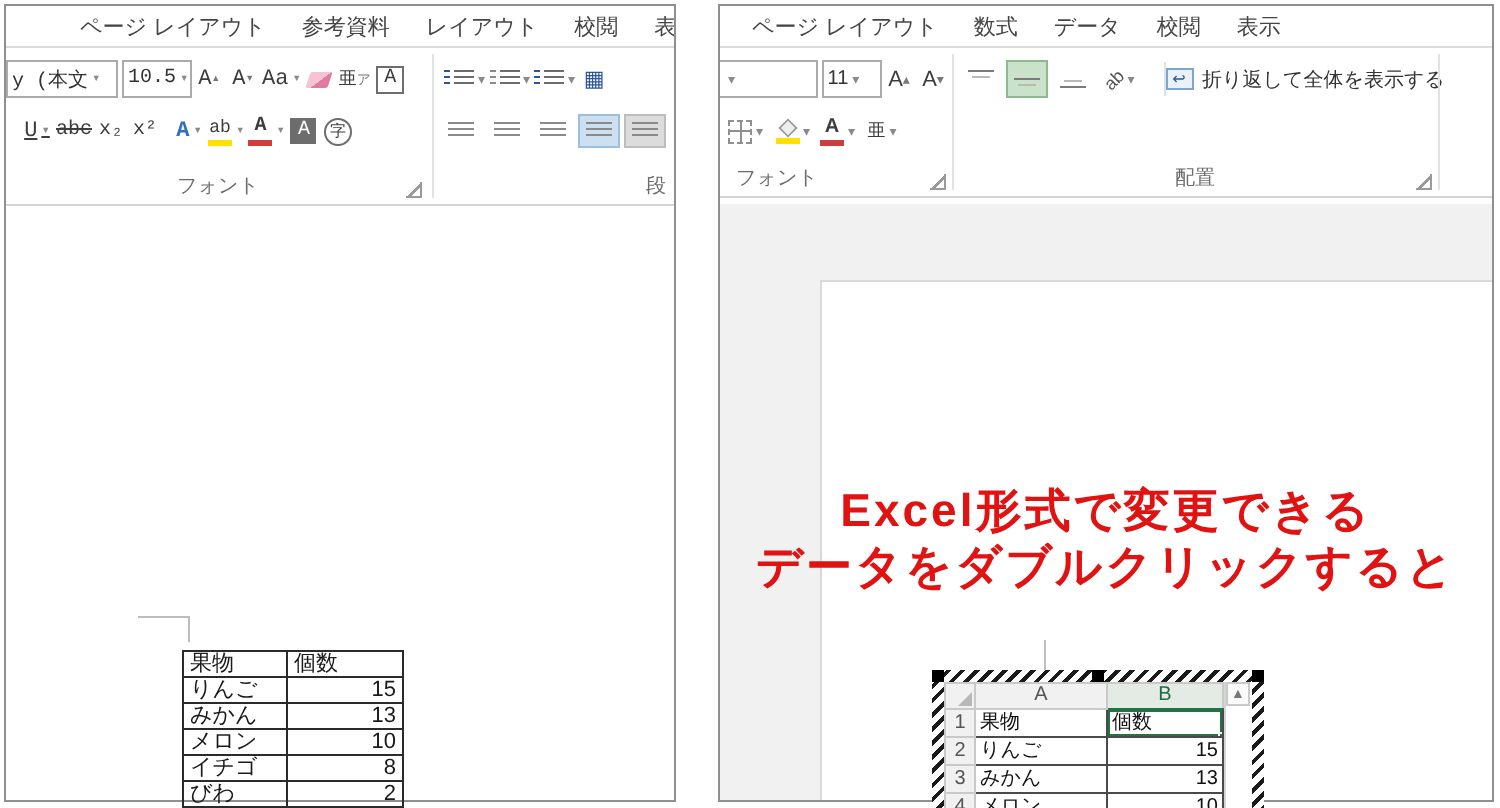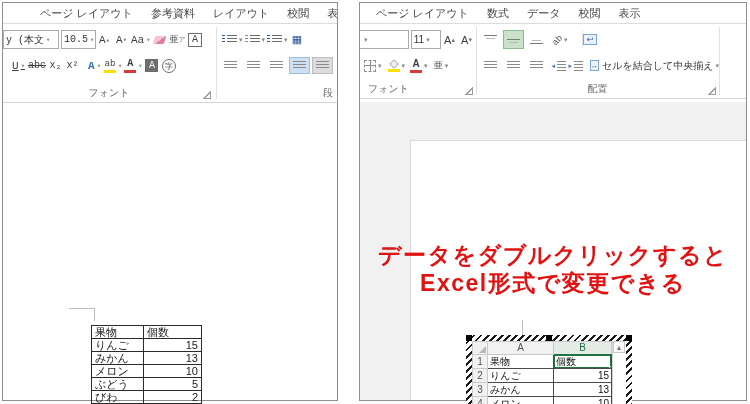--- a/index.html
+++ b/index.html
@@ -234,22 +234,22 @@
           </tr>
       <tr>
             <td class="c1">みかん</td>
             <td class="c2">13</td>
           </tr>
       <tr>
             <td class="c1">メロン</td>
             <td class="c2">10</td>
           </tr>
       <tr>
-            <td class="c1">ぶどう</td>
-            <td class="c2">5</td>
+            <td class="c1">イチゴ</td>
+            <td class="c2">8</td>
           </tr>
       <tr>
             <td class="c1">びわ</td>
             <td class="c2">2</td>
           </tr>
     </tbody>
       </table>
 
   </div>
 </div>
@@ -315,64 +315,40 @@
         <span class="libtn">
             <span class="va b"></span>
           </span>
         <span class="ic dd" style="margin-left:4px;">
             <span class="rot">ab</span>
           </span>
         <span class="gsep" style="left:105px;"></span>
         <span class="ic" style="margin-left:14px;">
             <span class="wrapic">↩</span>
           </span>
-      </div>
-      <div class="r2" style="padding-left:2px;">
-        <span class="libtn">
-            <span class="li"></span>
-          </span>
-        <span class="libtn">
-            <span class="li"></span>
-          </span>
-        <span class="libtn">
-            <span class="li"></span>
-          </span>
-        <span class="ic" style="margin-left:3px;">
-            <span class="ind">
-              <span class="ar">◂</span>
-            </span>
-          </span>
-        <span class="ic">
-            <span class="ind">
-              <span class="ar">▸</span>
-            </span>
-          </span>
-        <span class="ic dd" style="margin-left:8px;">
-            <span class="mergeic">↔</span>
-            <span style="font-size:10px;color:#333;margin-left:3px;white-space:nowrap;">セルを結合して中央揃え</span>
-          </span>
+        <span style="font-size:10px;color:#333;margin-left:3px;white-space:nowrap;">折り返して全体を表示する</span>
       </div>
       <div class="glabel">配置</div>
       <span class="lau" style="right:2px;"></span>
     </div>
     <div class="gsep" style="left:359px;"></div>
   </div>
 
   <div class="fbar">
     <span class="chk">✓</span>
     <span class="fx">fx</span>
     <span class="div"></span>
     <span class="val">個数</span>
   </div>
 
   <div id="content-right">
     <div id="page-right"></div>
     <div class="annot" id="annot-right">
+      <div>Excel形式で変更できる</div>
       <div>データをダブルクリックすると</div>
-      <div>Excel形式で変更できる</div>
     </div>
     <div id="anchorline"></div>
 
     <div id="xlobj">
       <span class="hdl" style="left:0;top:0;"></span>
       <span class="hdl" style="left:50%;top:0;margin-left:-3px;"></span>
       <span class="hdl" style="right:0;top:0;"></span>
       <span class="hdl" style="left:0;top:50%;margin-top:-3px;"></span>
       <span class="hdl" style="right:0;top:50%;margin-top:-3px;"></span>
 

